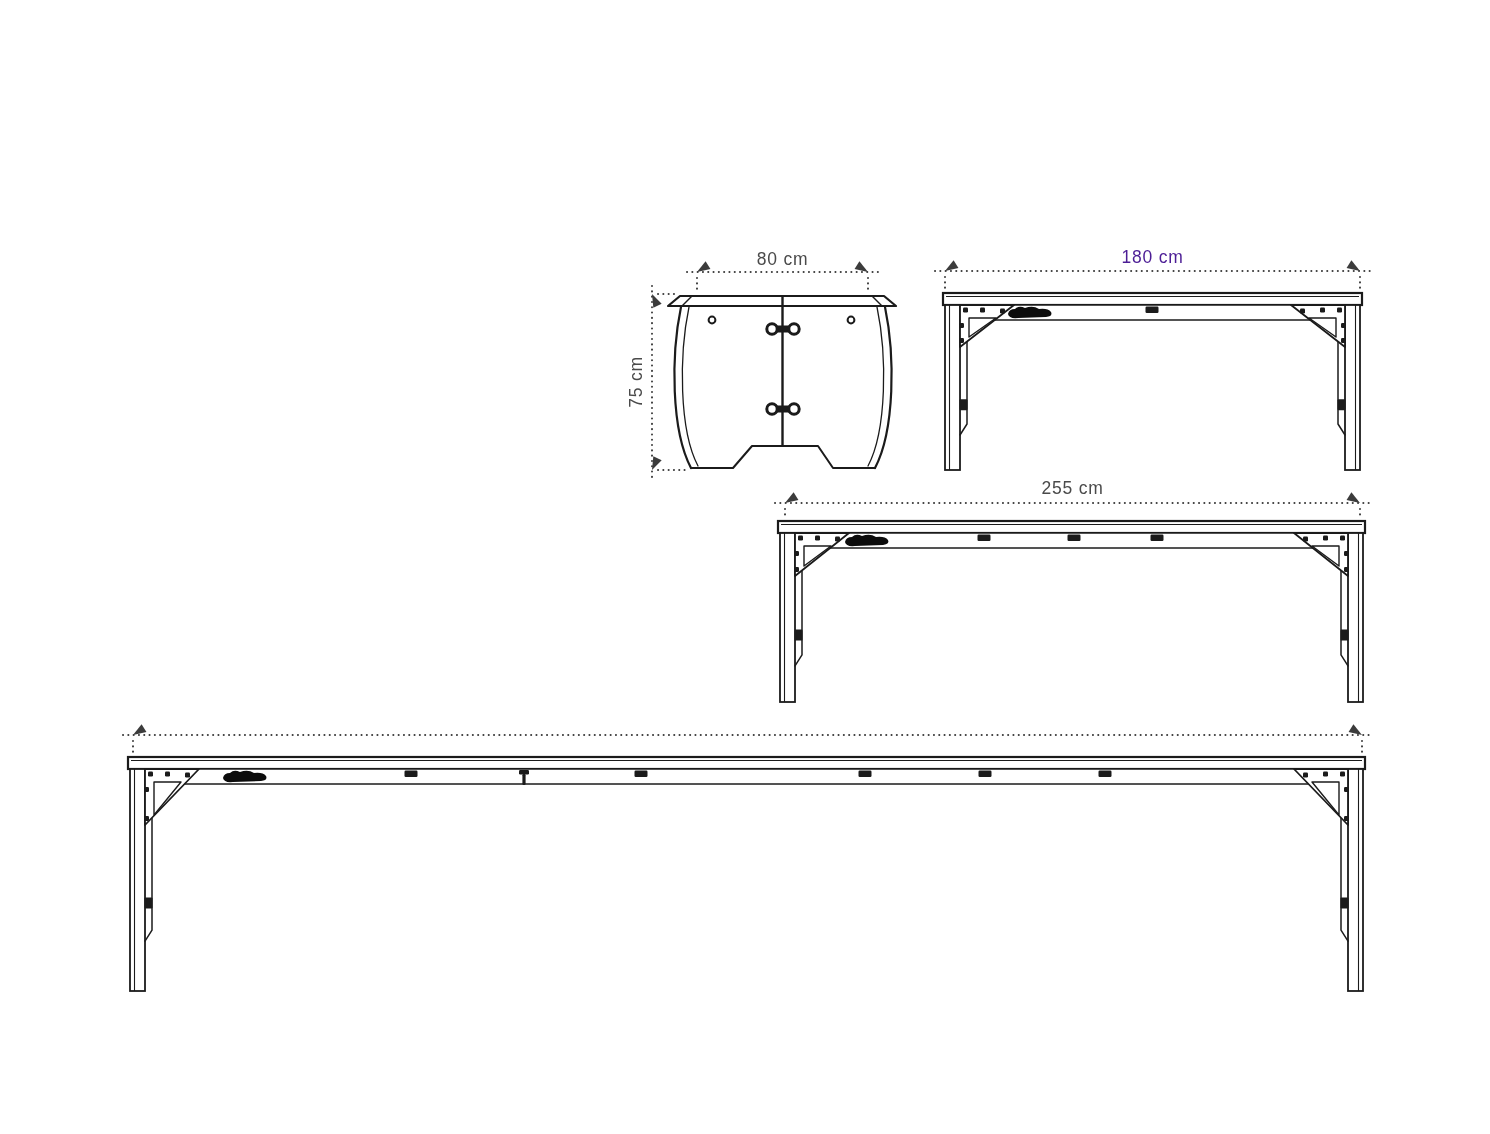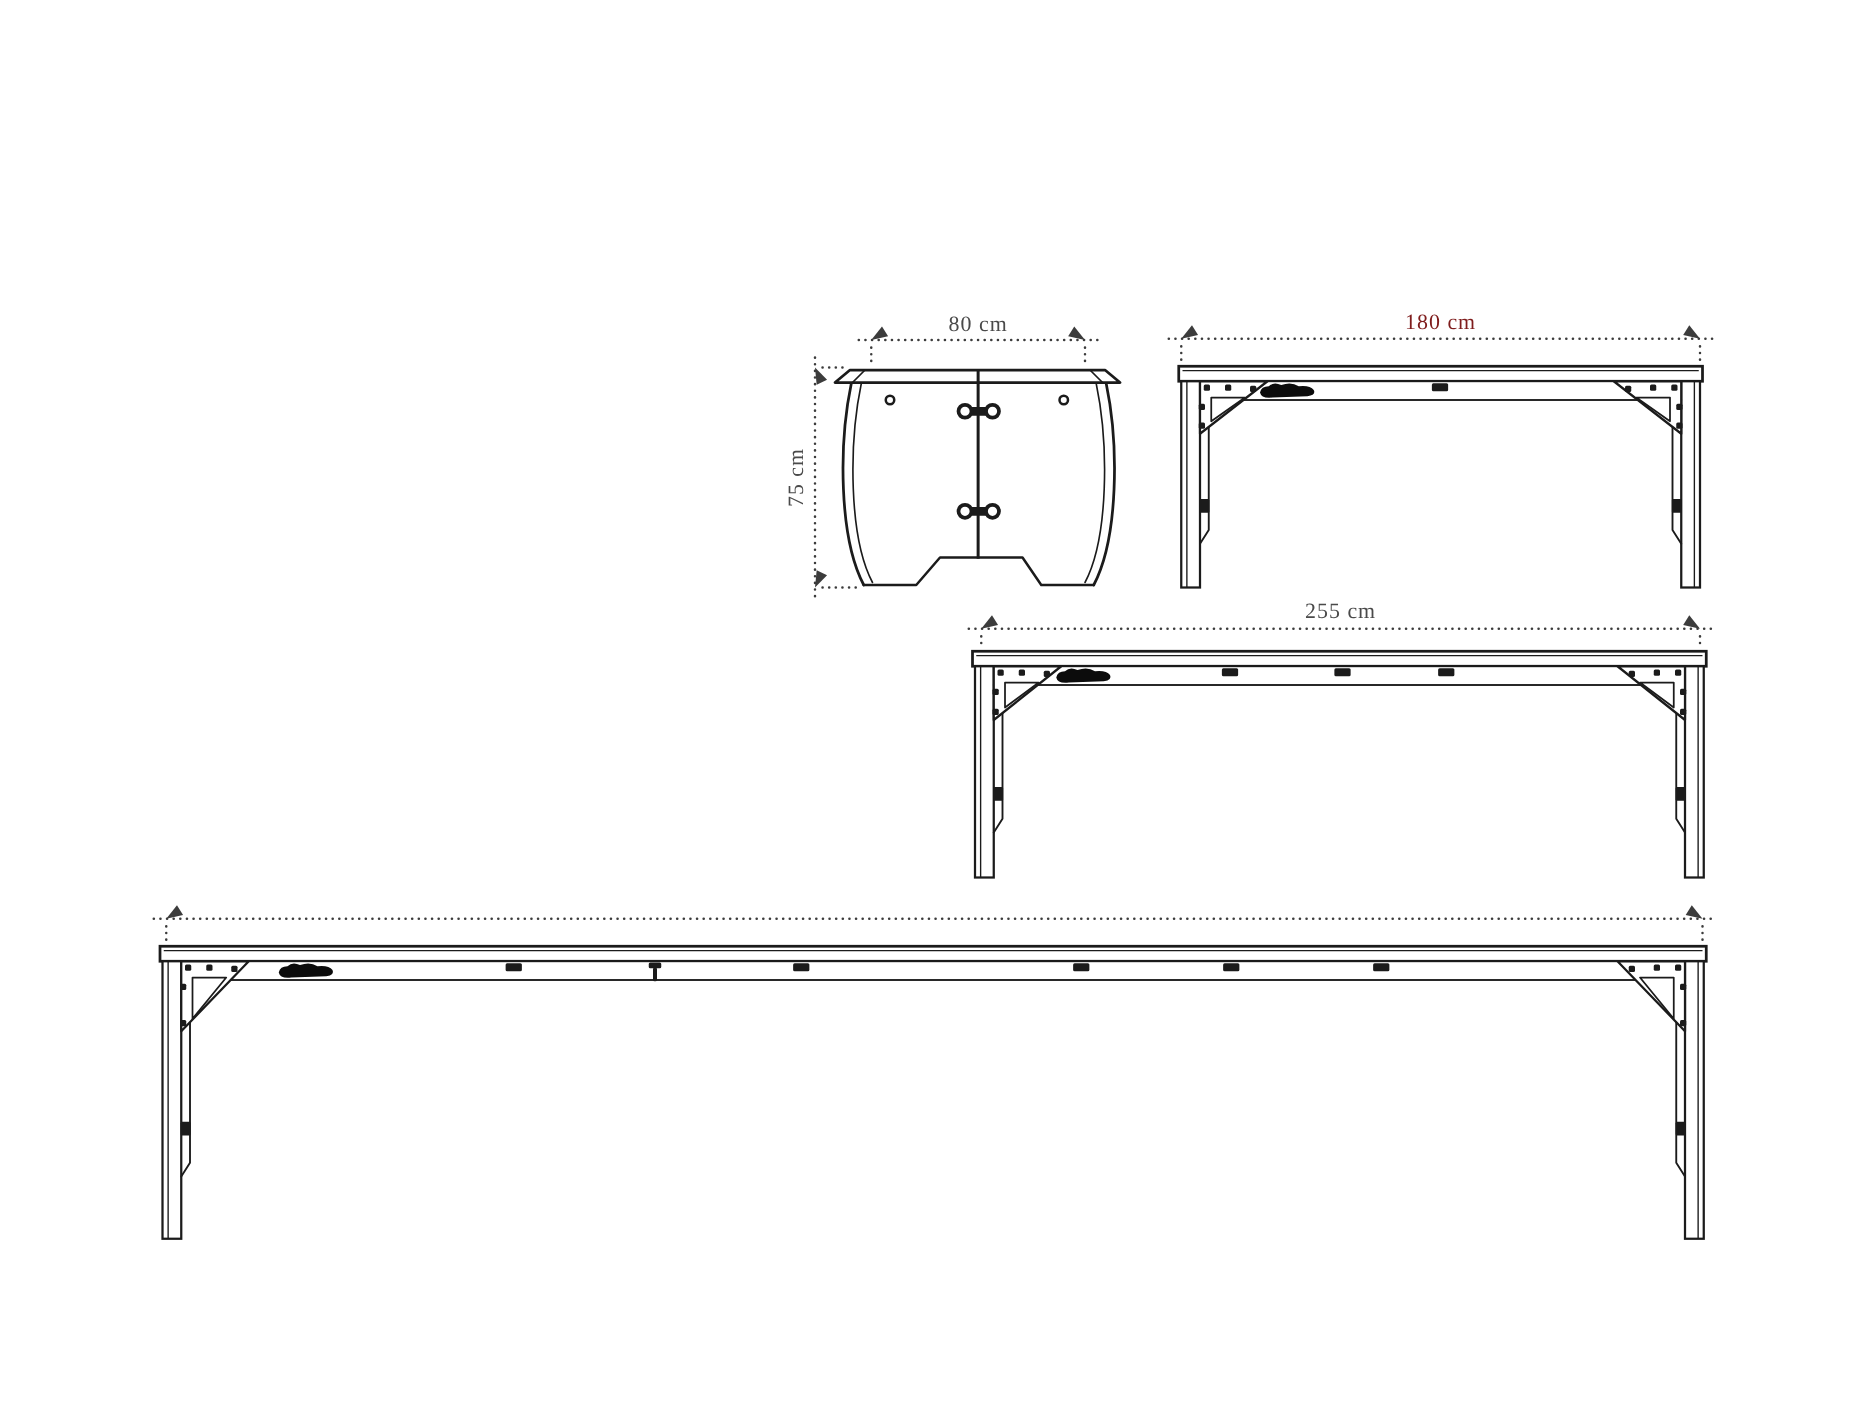--- a/index.html
+++ b/index.html
@@ -1,18 +1,18 @@
 <!DOCTYPE html>
 <html><head>
 <meta charset="utf-8">
 <style>
   html,body{margin:0;padding:0;background:#fff;}
   .stage{
     position:relative;width:1490px;height:1134px;background:#fff;overflow:hidden;
-    font-family:Liberation Serif, serif;
+    font-family:Liberation Sans, sans-serif;
   }
   .stage svg{position:absolute;left:0;top:0;}
   .dim-label{
     position:absolute;font-size:17.5px;letter-spacing:.8px;color:#4a4a4a;
     text-align:center;line-height:20px;white-space:nowrap;
   }
   .dim-label.vertical{transform:rotate(-90deg);transform-origin:center center;}
 </style>
 </head>
 <body>
@@ -195,17 +195,17 @@
         <path d="M0 0 L-13 4.6 L-13 -4.6 Z" fill="#3c3c3c" transform="translate(1362 735) rotate(32)"></path>
         <line x1="133" y1="741" x2="133" y2="754" stroke="#3c3c3c" stroke-width="2" stroke-linecap="round" stroke-dasharray="0.1 5.2"></line>
         <line x1="1362" y1="741" x2="1362" y2="754" stroke="#3c3c3c" stroke-width="2" stroke-linecap="round" stroke-dasharray="0.1 5.2"></line>
       </g>
     </svg>
 
   <div class="dim-label" style="left: 697px; top: 249px; width: 171px; color: rgb(74, 74, 74);">80 cm</div>
 
   <div class="dim-label vertical" style="left: 606px; top: 372px; width: 60px; height: 20px; color: rgb(74, 74, 74);">75 cm</div>
 
-  <div class="dim-label" style="left: 945px; top: 247px; width: 415px; color: #7f1d1d;">180 cm</div>
+  <div class="dim-label" style="left: 945px; top: 247px; width: 415px; color: #4c1d95;">180 cm</div>
 
   <div class="dim-label" style="left: 785px; top: 478px; width: 575px; color: rgb(74, 74, 74);">255 cm</div>
 
 </div>
 
 </body></html>

